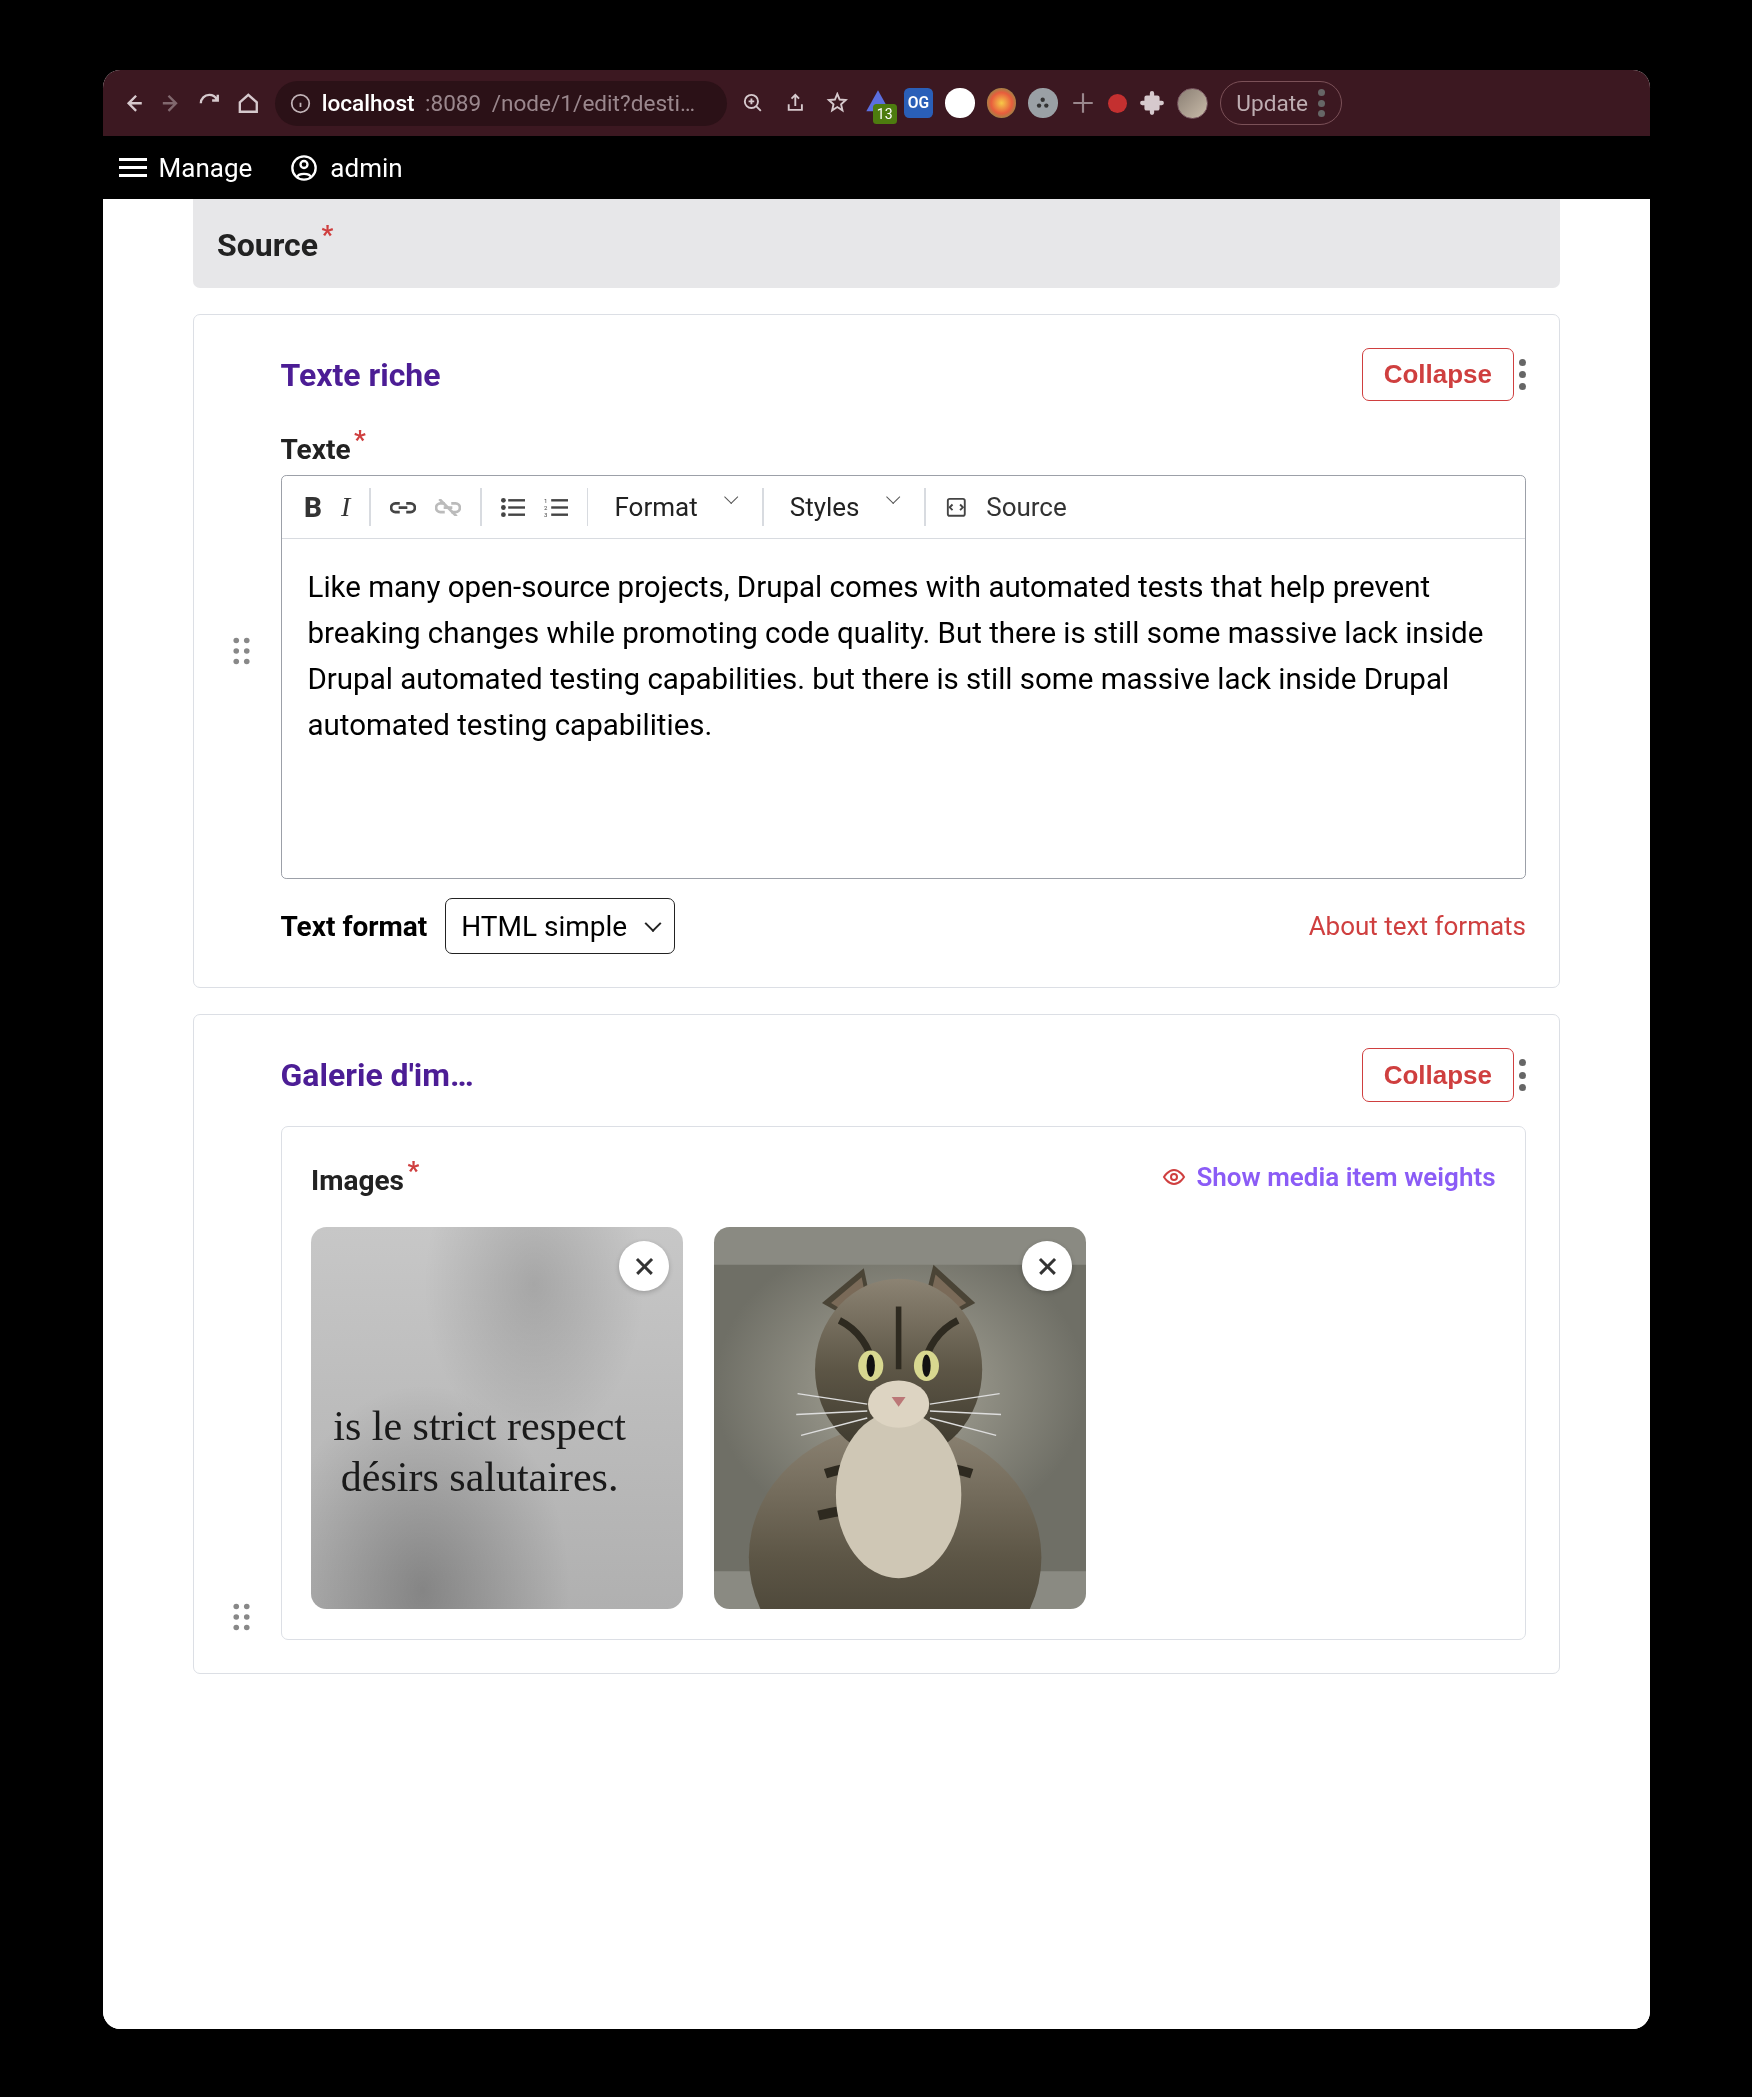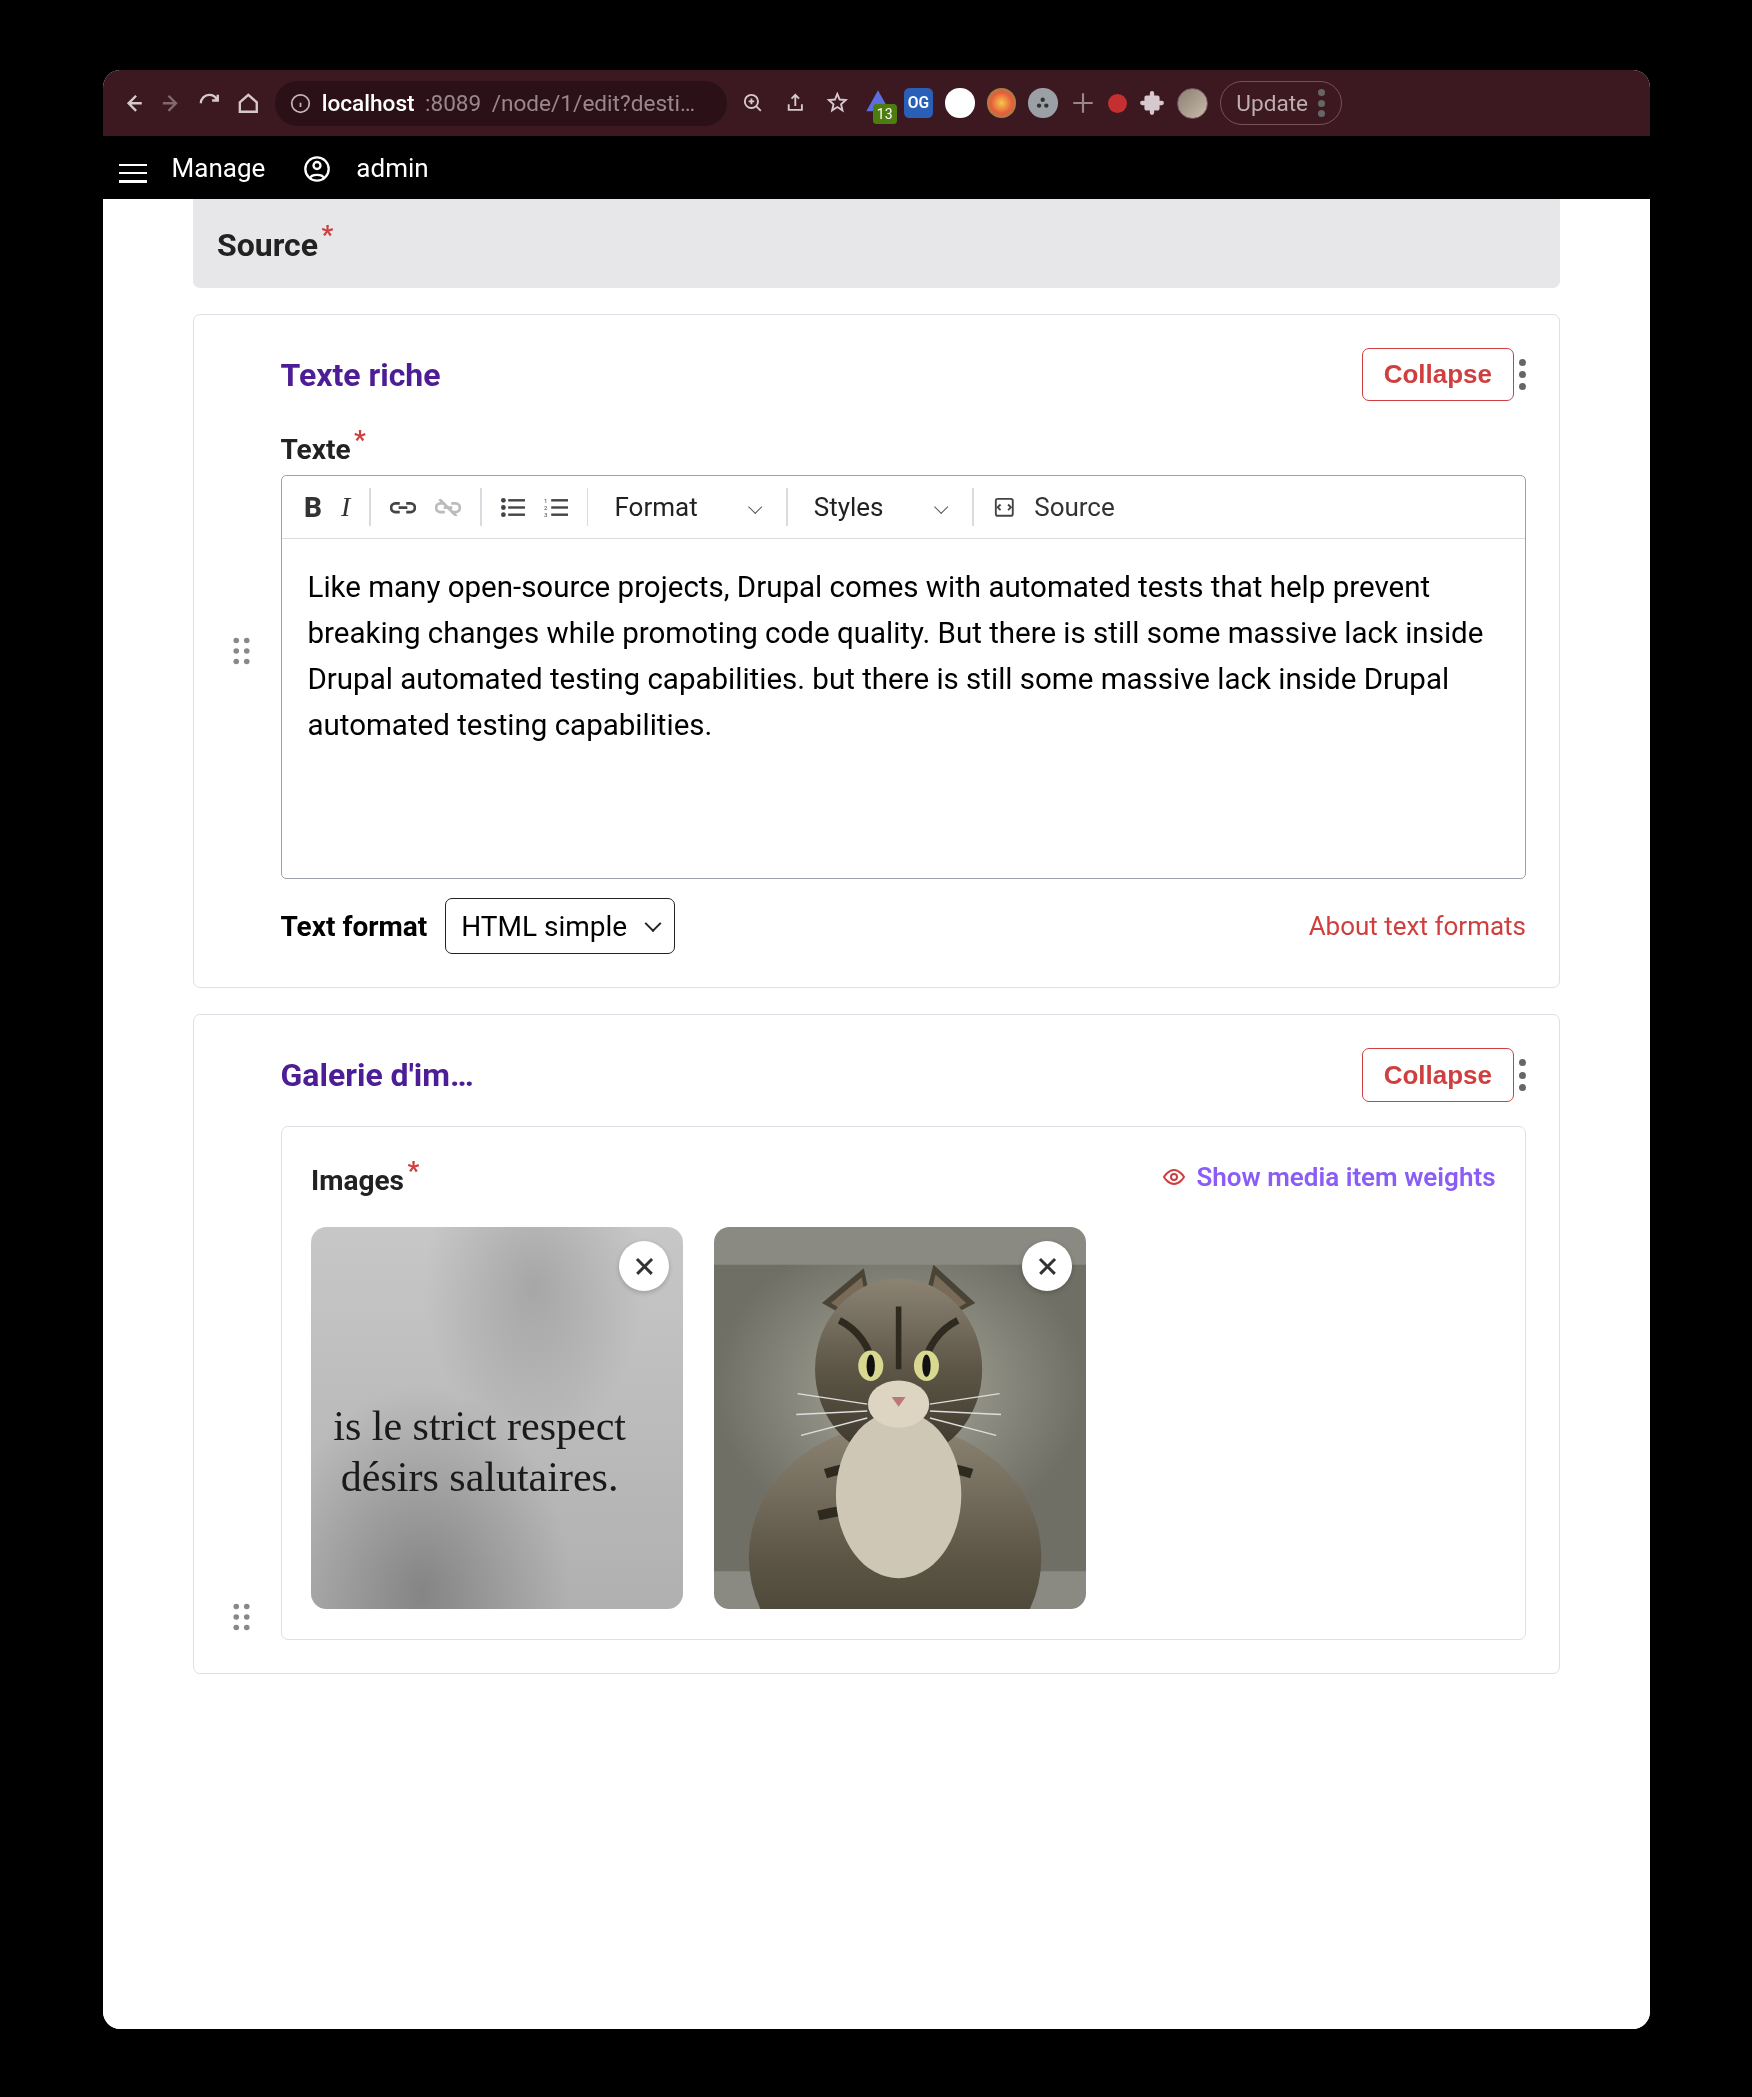--- a/index.html
+++ b/index.html
@@ -80,21 +80,21 @@
   display:flex;align-items:center;gap:10.4px;
   border:1.7px solid #7b5158;border-radius:868px;
   padding:7px 15.6px;color:#bdadb1;font-size:22.6px;
 }
 .adminbar{
   background:#000; height: 63px;
   display:flex; align-items:center; gap: 38px;
   padding: 0 15.6px;
   color:#fff; font-size:26px;
 }
-.adminitem{display:flex;align-items:flex-end;gap:25px;}
+.adminitem{display:flex;align-items:center;gap:12px;}
 .burger{width:28px;height:19px;display:flex;flex-direction:column;justify-content:space-between;}
 .burger span{height:2.6px;background:#fff;}
 .content{
   flex:1; background:#fff; overflow:hidden;
   display:flex; justify-content:center;
 }
 .page{
   width: 100%; padding: 0 90px;
 }
 .field-header{
@@ -129,21 +129,21 @@
 .label{font-size:28px;font-weight:700;color:#222;margin-bottom:8.7px;}
 .editor{
   border:1.7px solid #9ca0a8;border-radius:5.2px;overflow:hidden;
 }
 .editor-tb{
   display:flex;align-items:center;gap:19px;
   padding:12px 22.6px;border-bottom:1.7px solid #d8dbe0;font-size:24px;color:#333;
 }
 .editor-tb .group{display:flex;align-items:center;gap:19px;}
 .sep{width:1.7px;height:38px;background:#d8dbe0;}
-.dropdown{display:flex;align-items:center;gap:52px;padding:0 7px;font-size:26px;color:#222;}
+.dropdown{display:flex;align-items:flex-start;gap:28px;padding:0 7px;font-size:26px;color:#222;}
 .dropdown .chv{width:10.4px;height:10.4px;border-right:1.7px solid #555;border-bottom:1.7px solid #555;transform:rotate(45deg);}
 .editor-body{
   padding:26px 26px 130px;font-size:29.5px;line-height:1.55;
 }
 .row-below{display:flex;align-items:center;justify-content:space-between;margin-top:19px;}
 .tf-label{font-size:28px;font-weight:700;margin-right:17.4px;}
 .select-box{
   border:1.7px solid #222;border-radius:7px;
   padding:10.4px 47px 10.4px 15.6px;font-size:28px;position:relative;
 }

